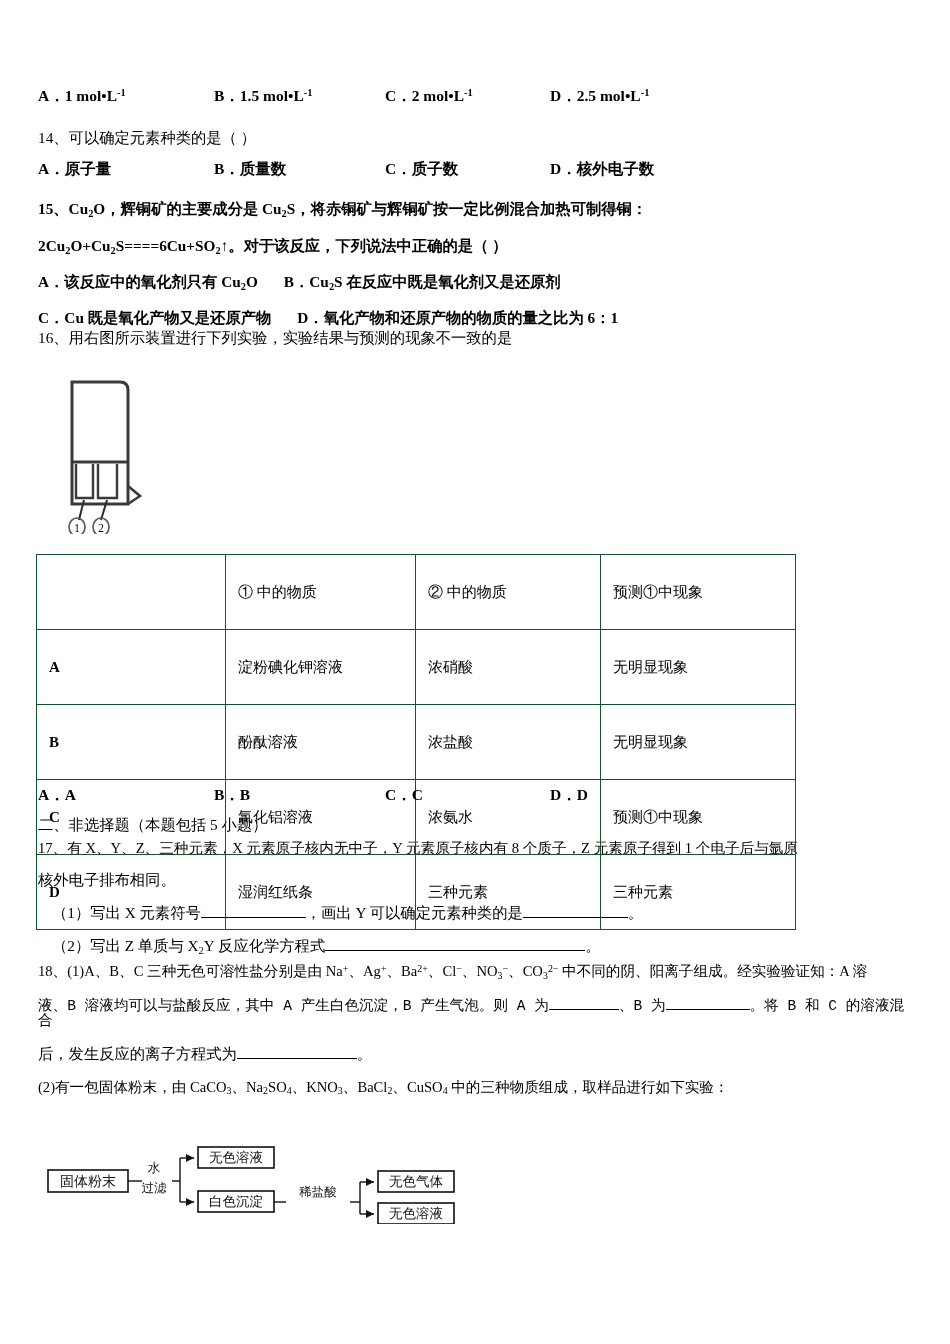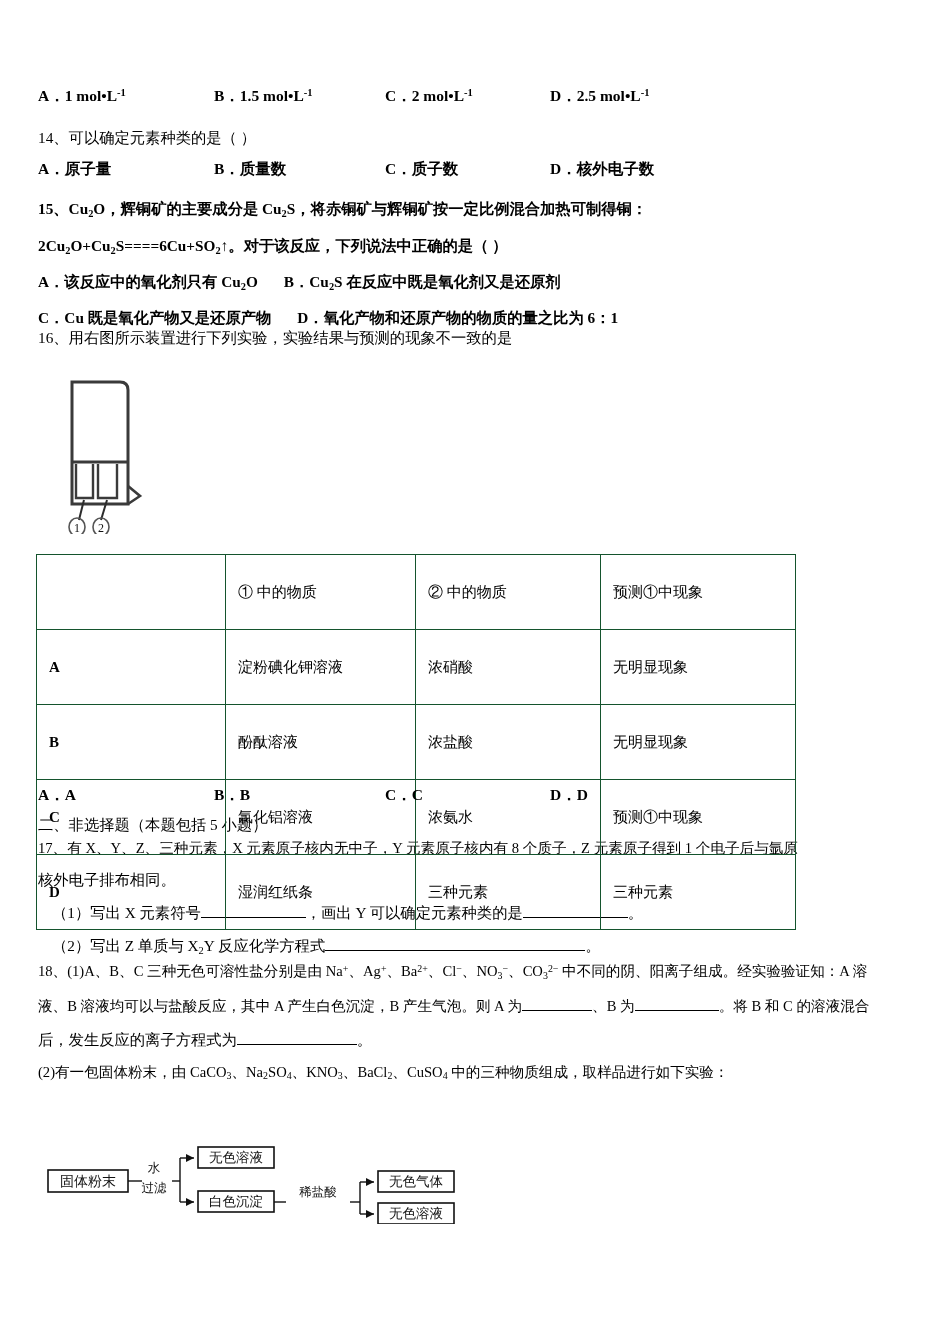--- a/index.html
+++ b/index.html
@@ -218,21 +218,21 @@
     <div class="qline" style="margin-bottom:18px; padding-left:14px;">
       <span>（1）写出 X 元素符号</span><span class="blank-l"></span><span>，画出 Y 可以确定元素种类的是</span><span class="blank-l"></span><span>。</span>
     </div>
     <div class="qline" style="margin-bottom:8px; padding-left:14px;">
       <span>（2）写出 Z 单质与 X</span><sub>2</sub><span>Y 反应化学方程式</span><span class="blank-eq"></span><span>。</span>
     </div>
 
     <div class="qline small-line" style="margin-bottom:18px;">
       18、(1)A、B、C 三种无色可溶性盐分别是由 Na<sup>+</sup>、Ag<sup>+</sup>、Ba<sup>2+</sup>、Cl<sup>−</sup>、NO<sub>3</sub><sup>−</sup>、CO<sub>3</sub><sup>2−</sup> 中不同的阴、阳离子组成。经实验验证知：A 溶
     </div>
-    <div class="qline small-line" style="margin-bottom:18px;">
+    <div class="qline small-line" style="margin-bottom:18px;font-family:Liberation Mono, monospace;">
       <span>液、B 溶液均可以与盐酸反应，其中 A 产生白色沉淀，B 产生气泡。则 A 为</span><span class="blank-s"></span><span>、B 为</span><span class="blank-m"></span><span>。将 B 和 C 的溶液混合</span>
     </div>
     <div class="qline" style="margin-bottom:18px;">
       <span>后，发生反应的离子方程式为</span><span class="blank-xxl"></span><span>。</span>
     </div>
     <div class="qline small-line" style="margin-bottom:6px;">
       (2)有一包固体粉末，由 CaCO<sub>3</sub>、Na<sub>2</sub>SO<sub>4</sub>、KNO<sub>3</sub>、BaCl<sub>2</sub>、CuSO<sub>4</sub> 中的三种物质组成，取样品进行如下实验：
     </div>
 
     <div class="flow">

